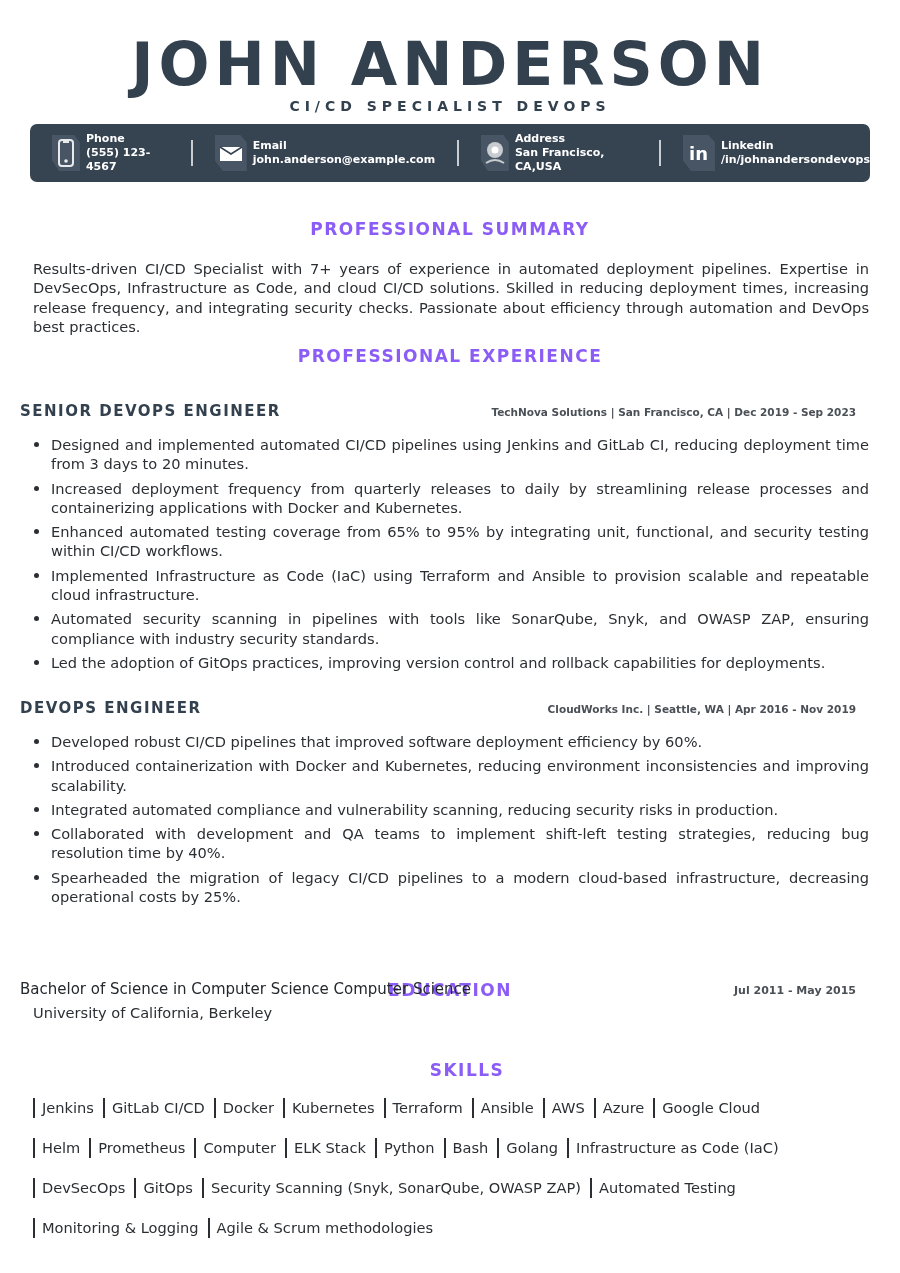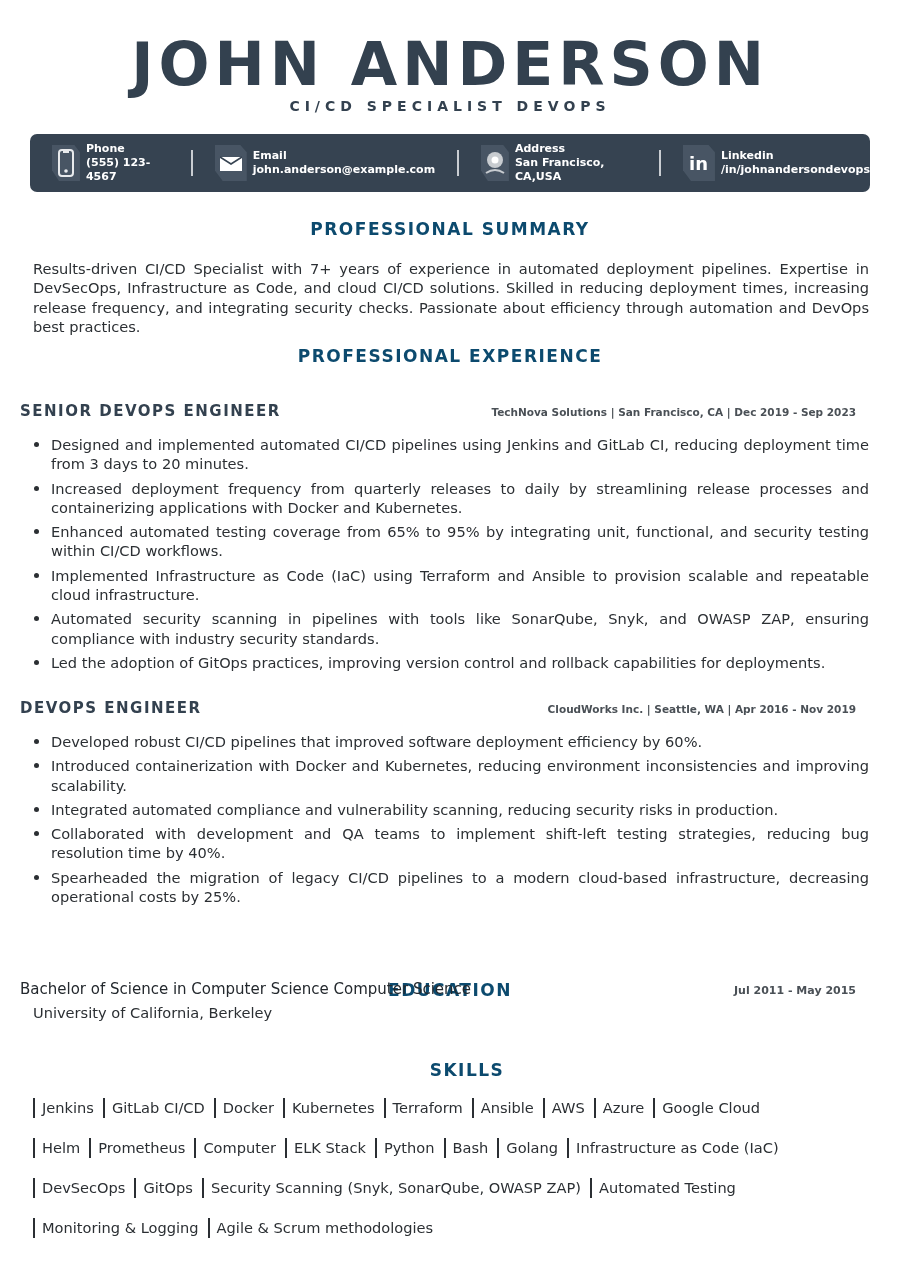--- a/index.html
+++ b/index.html
@@ -21,21 +21,21 @@
   }
   .title {
     margin-top: 6px;
     font-weight: bold;
     font-size: 14px;
     letter-spacing: 5px;
     color: #33414f;
   }
   .contact-bar {
     position: absolute;
-    left: 30px; top: 134px;
+    left: 30px; top: 124px;
     width: 840px; height: 58px;
     background: #364351;
     border-radius: 7px;
     display: flex;
     align-items: center;
     padding-left: 22px;
   }
   .contact-item { display: flex; align-items: center; }
   .contact-icon {
     width: 32px; height: 36px;
@@ -50,21 +50,21 @@
     opacity: 0.9;
   }
   .contact-icon svg { position: relative; }
   .contact-text { color: #ffffff; font-size: 11px; line-height: 14px; font-weight: bold; }
   .contact-sep { width: 2px; height: 26px; background: #c9cdd2; margin: 0 22px; }
   .section-title {
     text-align: center;
     font-weight: bold;
     font-size: 17px;
     letter-spacing: 1.5px;
-    color: #0c4a6e;
+    color: #8b5cf6;
     position: absolute;
     left: 0; width: 900px;
   }
   .para {
     position: absolute;
     left: 33px; width: 836px;
     font-size: 14.6px;
     line-height: 19.3px;
     color: #2b2f33;
     text-align: justify;

